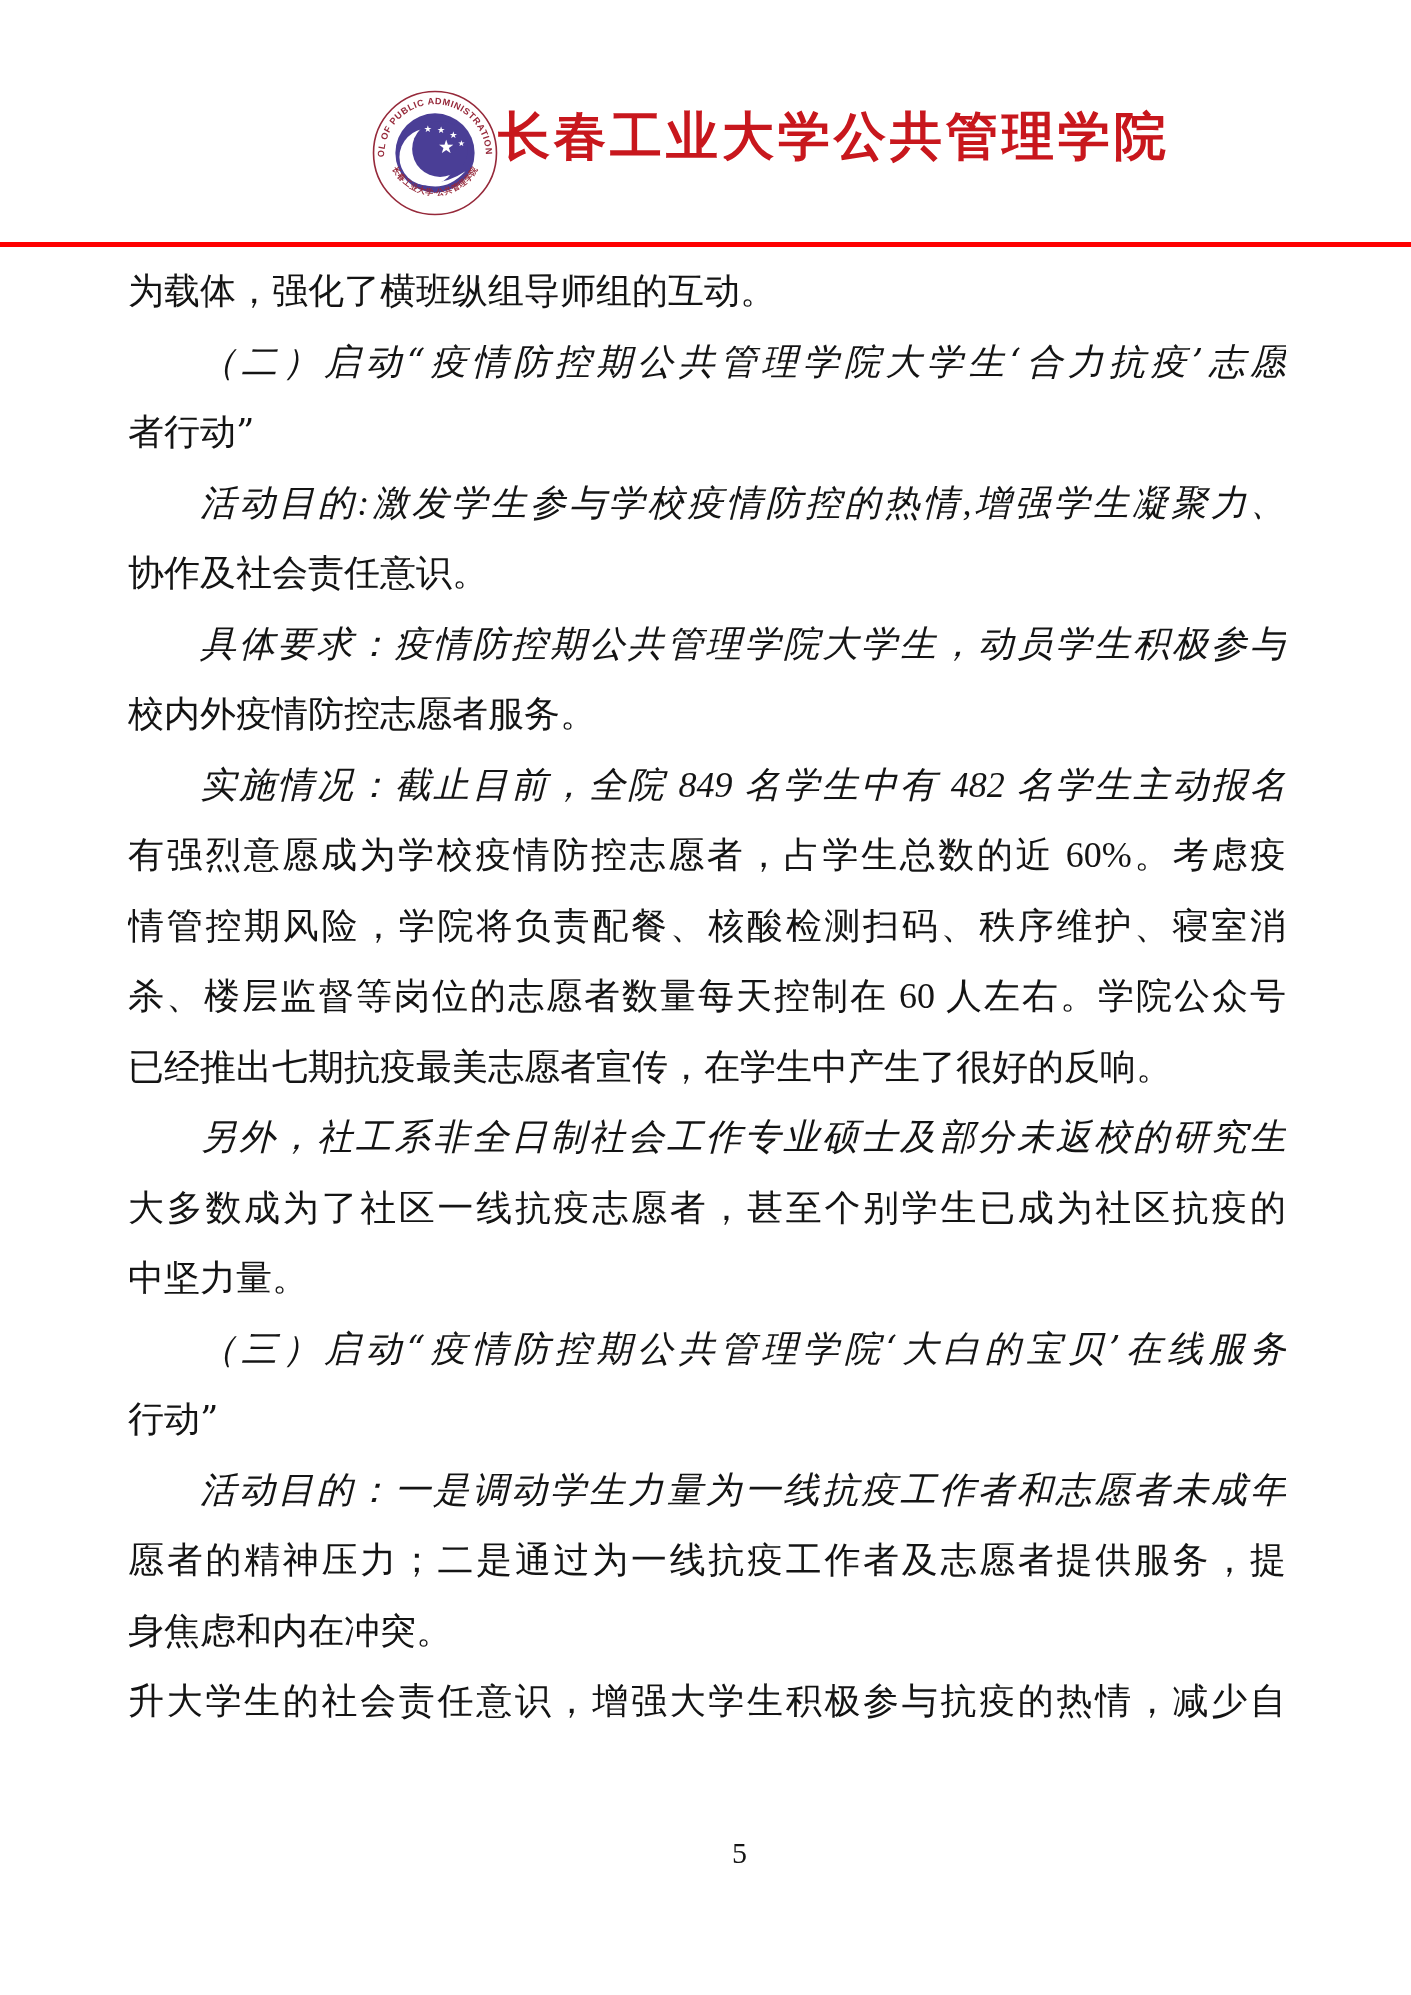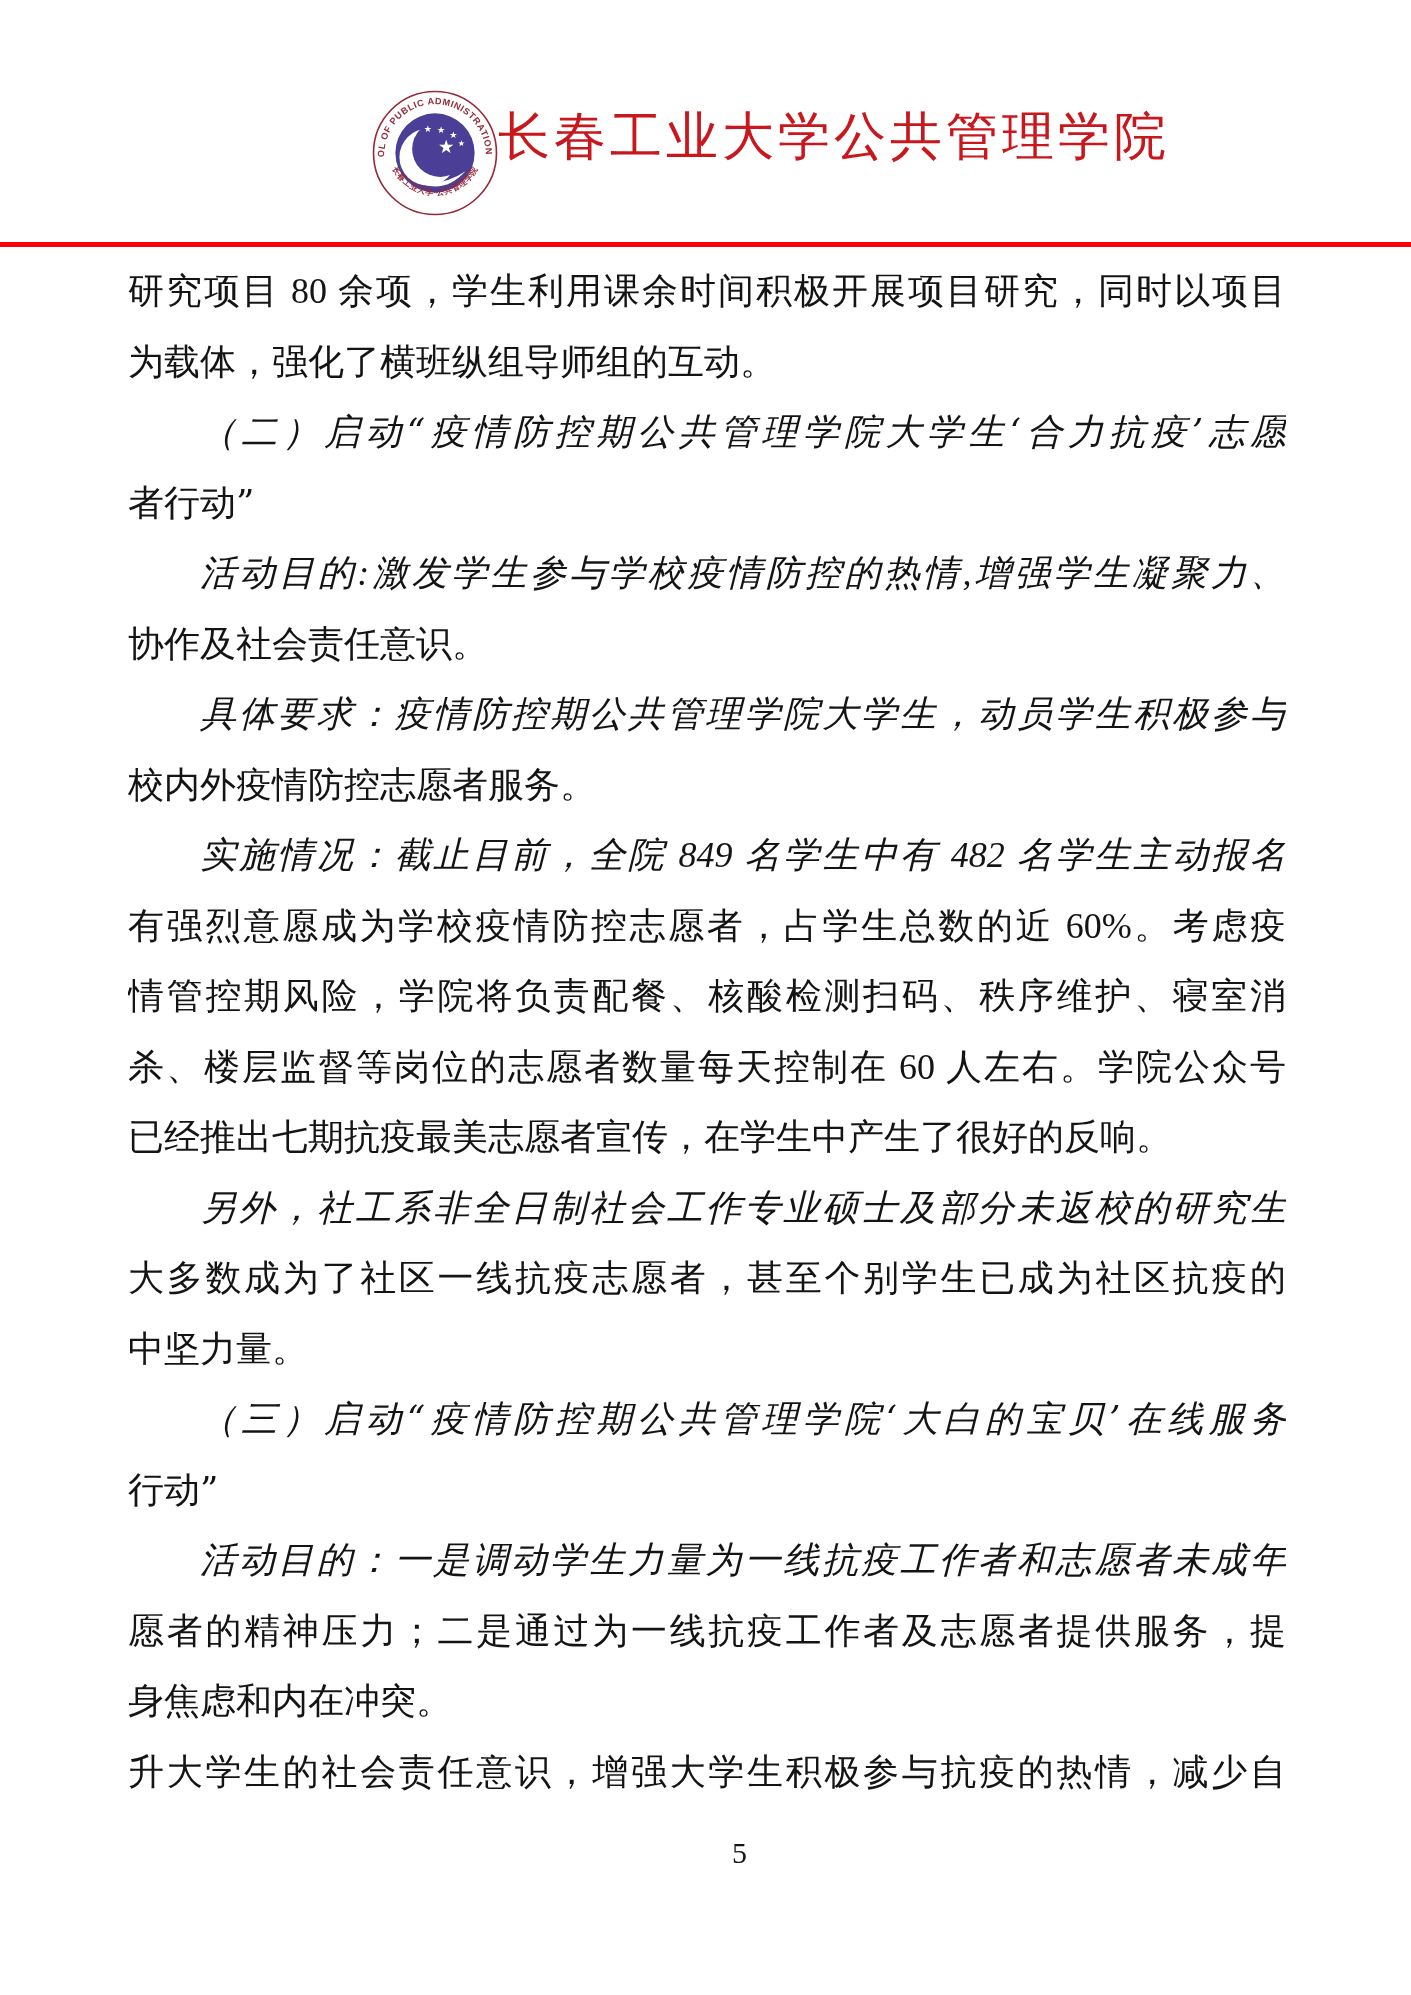--- a/index.html
+++ b/index.html
@@ -7,21 +7,21 @@
     position:relative;
     width:1411px;height:1995px;
     background:#ffffff;
     font-family:"Liberation Serif","DejaVu Serif",serif;
     color:#141414;
     overflow:hidden;
   }
   .seal{position:absolute;left:372px;top:90px;width:126px;height:126px;}
   .college-title{
     position:absolute;left:498px;top:102px;
-    font-size:52px;font-weight:normal;letter-spacing:4px;
+    font-size:52px;font-weight:bold;letter-spacing:4px;
     font-family:"DejaVu Serif","Liberation Serif",serif;
     white-space:nowrap;
   }
   .header-rule{position:absolute;left:0;top:242px;width:100%;height:5px;}
   .doc-body{position:absolute;left:128px;top:256px;width:1158px;}
   .line{
     height:70.5px;line-height:70.5px;font-size:36px;
     text-align:justify;text-align-last:justify;
     overflow:hidden;
   }
@@ -67,21 +67,20 @@
         <textPath href="#botArc" startOffset="50%" text-anchor="middle">长春工业大学·公共管理学院</textPath>
       </text>
     </svg>
   </div>
 
   <div class="college-title" style="color: rgb(200, 23, 29);">长春工业大学公共管理学院</div>
 
   <div class="header-rule" style="background: rgb(254, 0, 0);"></div>
 
   <div class="doc-body">
-      <div class="line body">研究项目 80 余项，学生利用课余时间积极开展项目研究，同时以项目</div>
       <div class="line body last">为载体，强化了横班纵组导师组的互动。</div>
       <div class="line heading indent">（二）启动“疫情防控期公共管理学院大学生‘合力抗疫’志愿</div>
       <div class="line heading last">者行动”</div>
       <div class="line body indent">活动目的:激发学生参与学校疫情防控的热情,增强学生凝聚力、</div>
       <div class="line body last">协作及社会责任意识。</div>
       <div class="line body indent">具体要求：疫情防控期公共管理学院大学生，动员学生积极参与</div>
       <div class="line body last">校内外疫情防控志愿者服务。</div>
       <div class="line body indent">实施情况：截止目前，全院 849 名学生中有 482 名学生主动报名</div>
       <div class="line body">有强烈意愿成为学校疫情防控志愿者，占学生总数的近 60%。考虑疫</div>
       <div class="line body">情管控期风险，学院将负责配餐、核酸检测扫码、秩序维护、寝室消</div>

